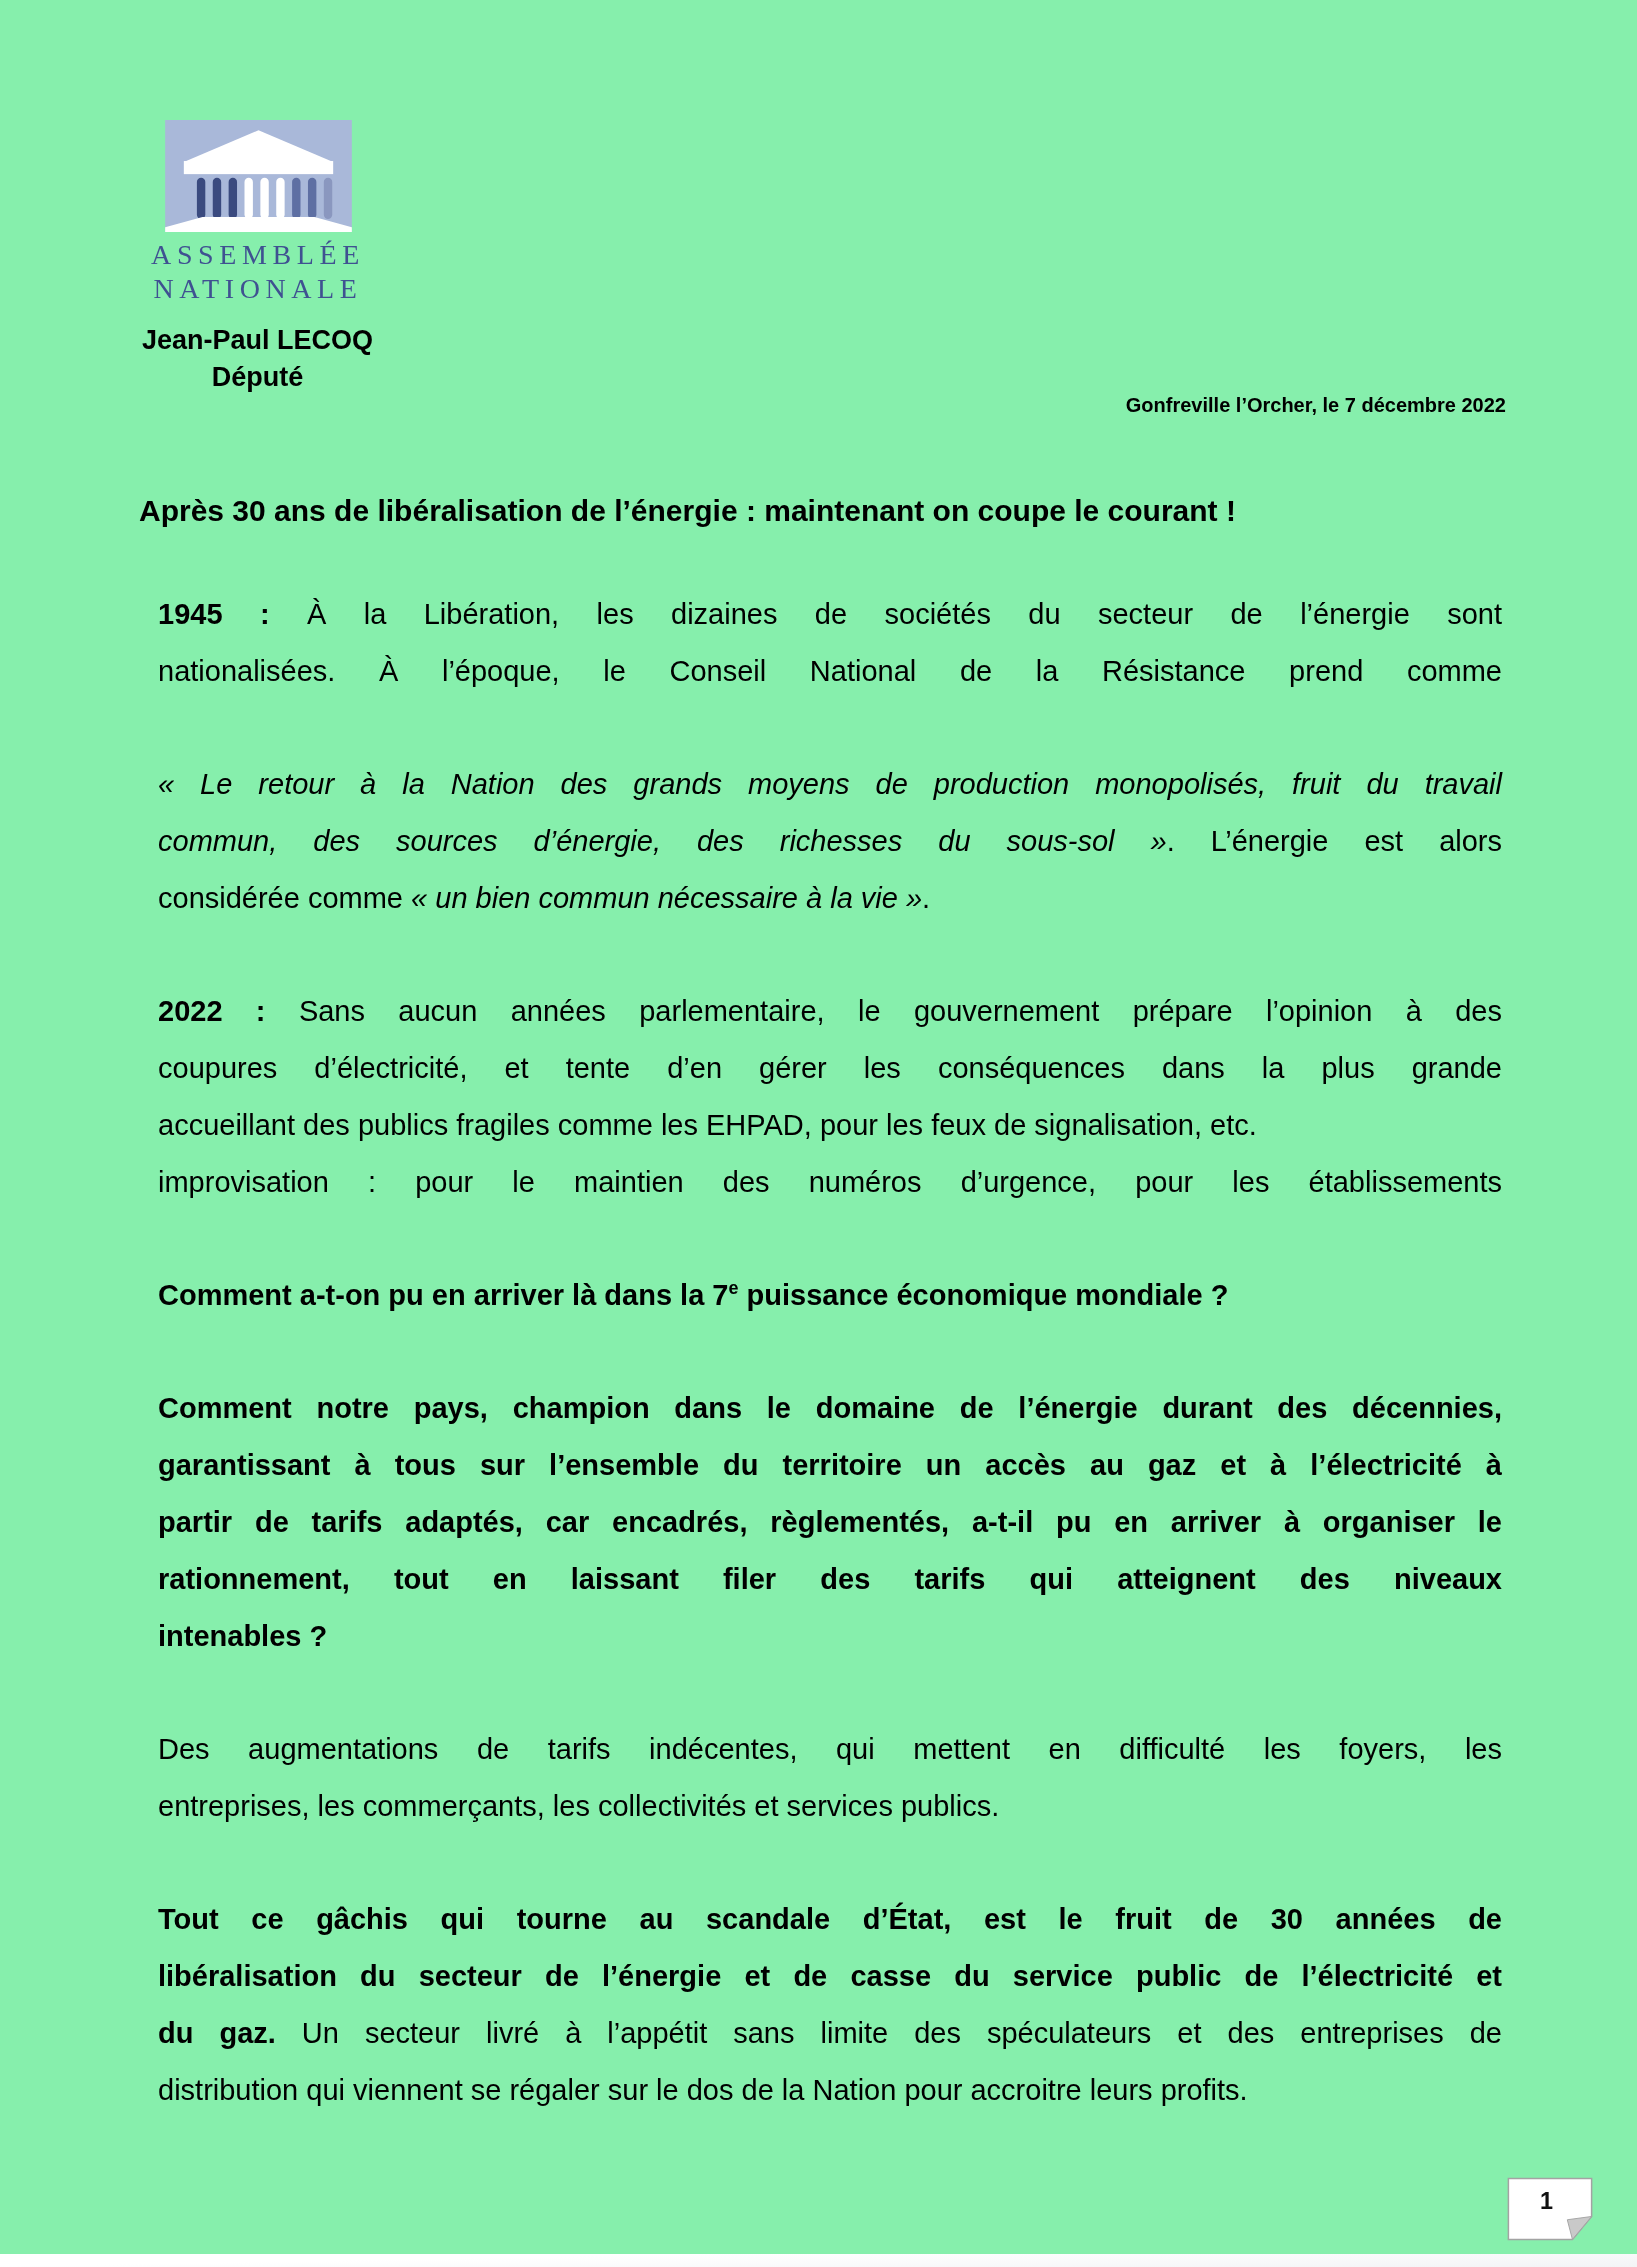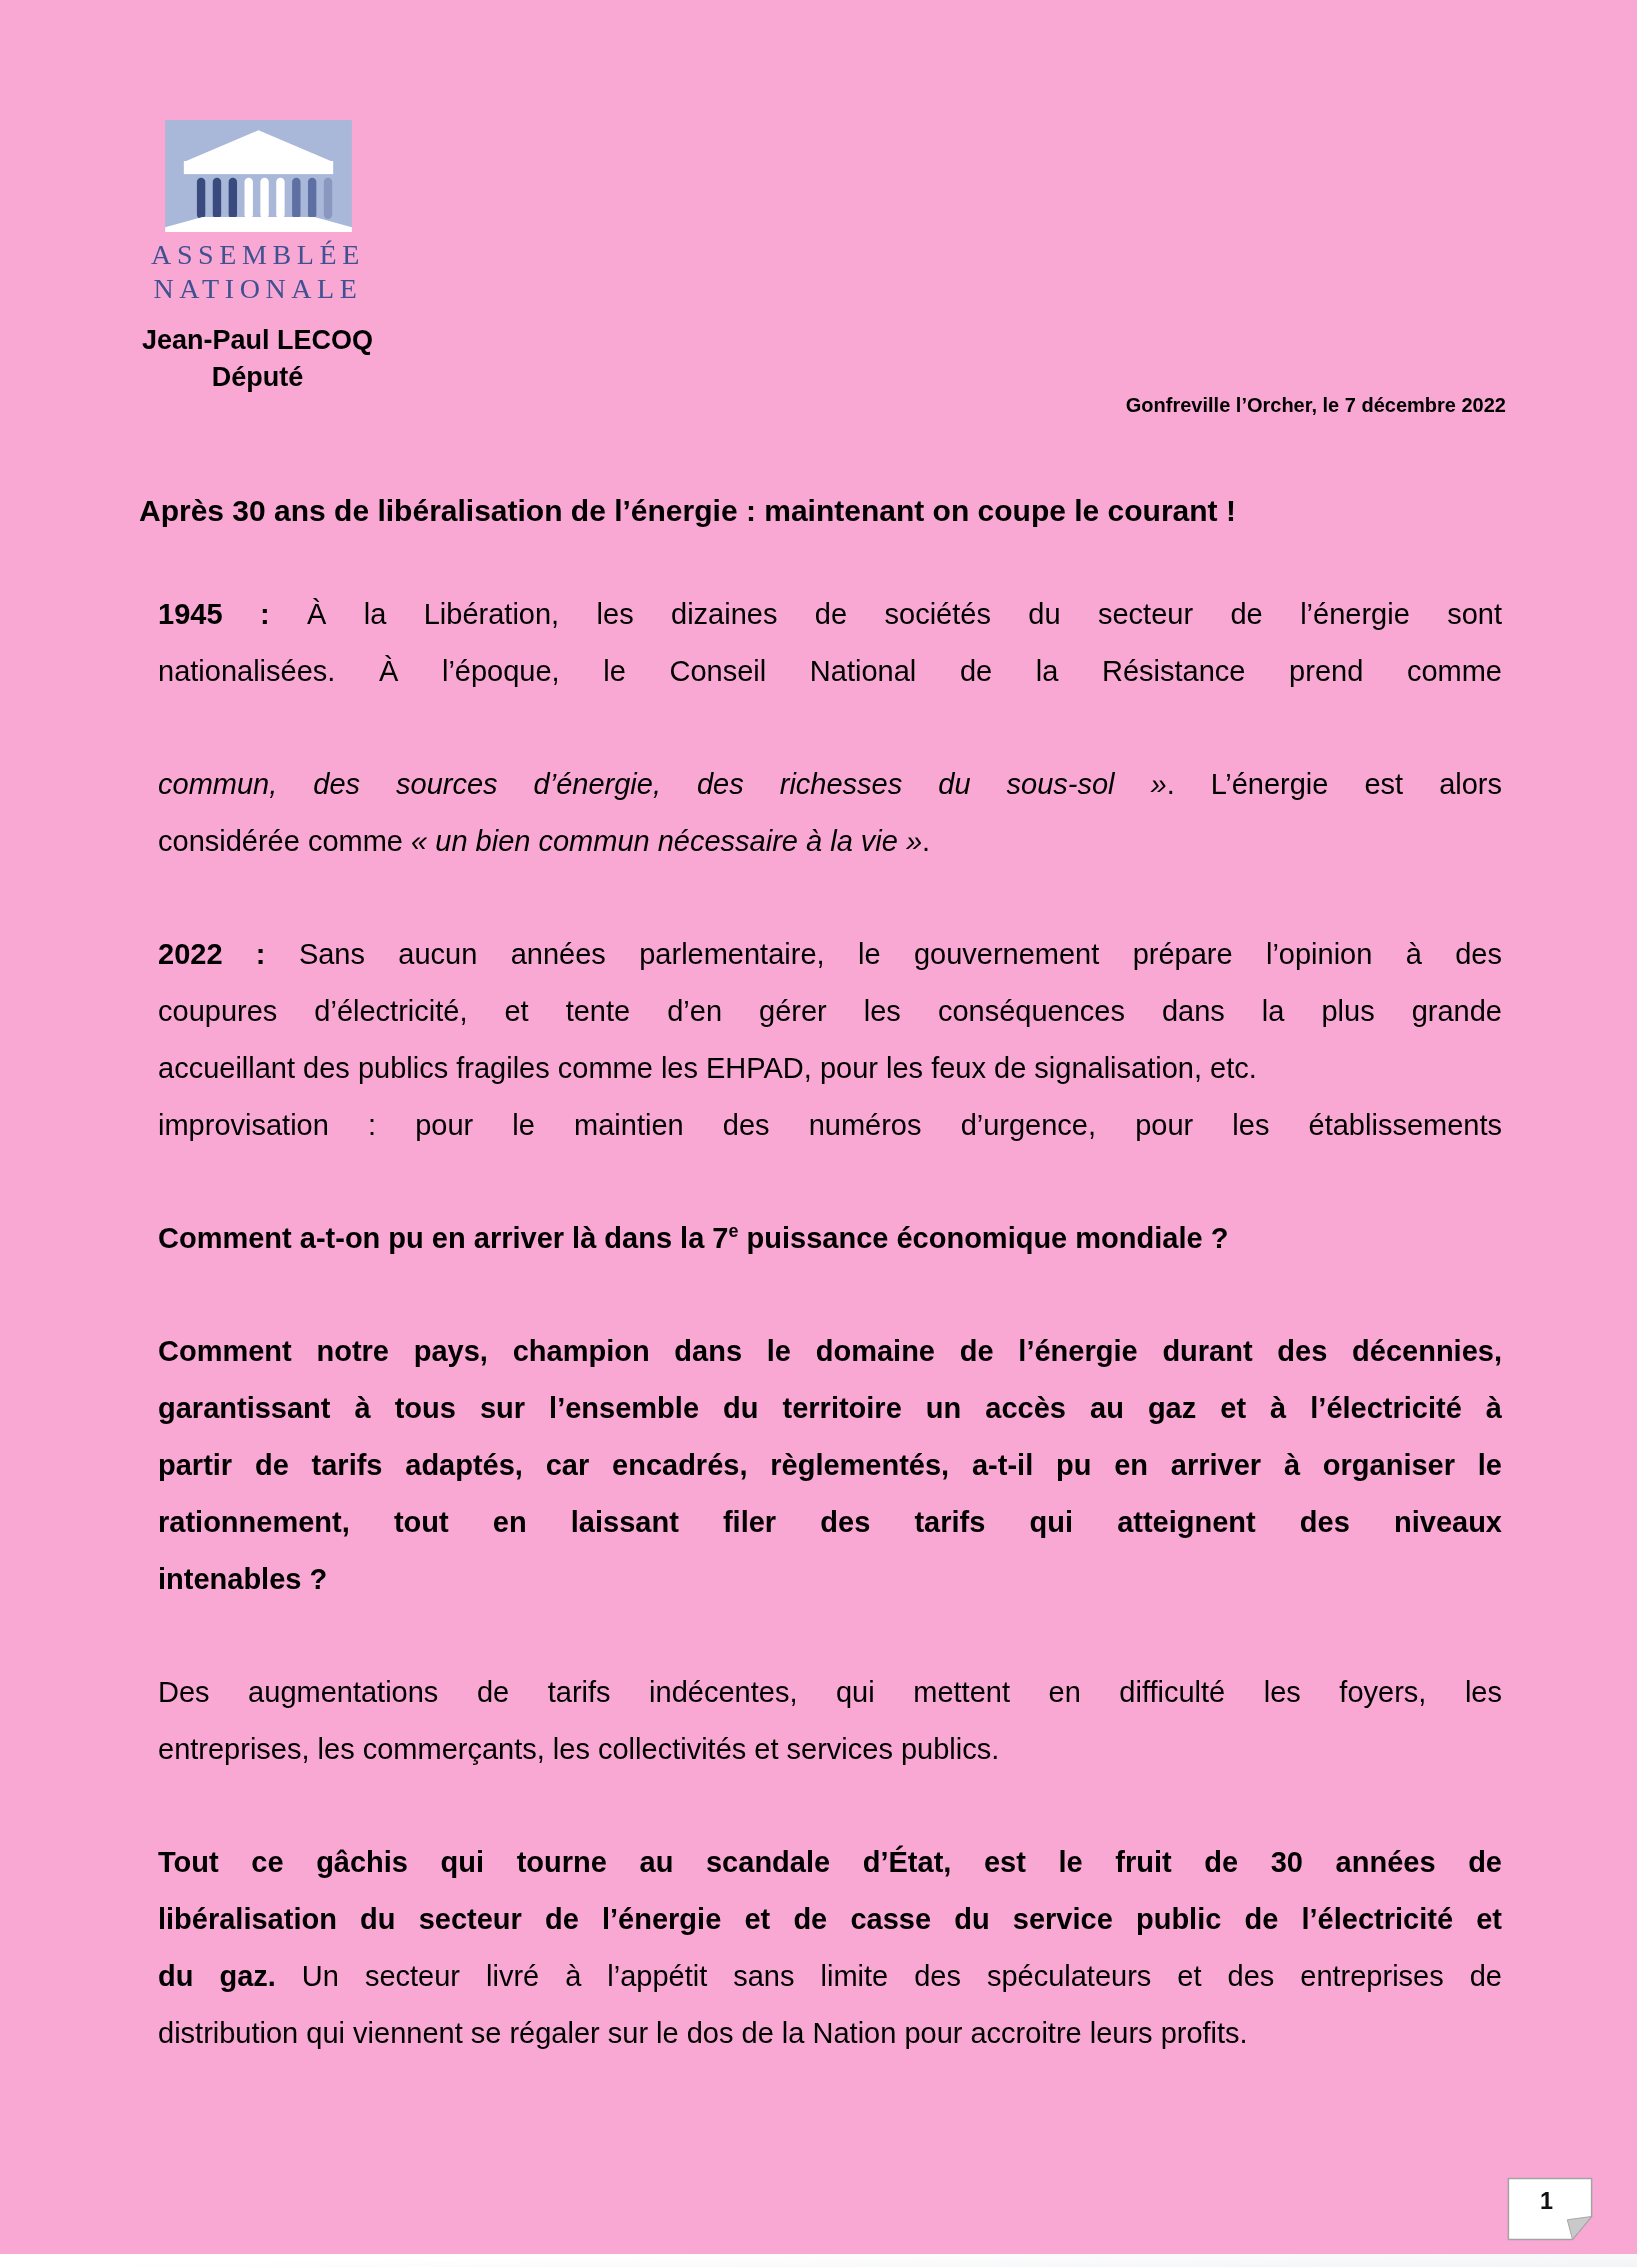--- a/index.html
+++ b/index.html
@@ -1,21 +1,21 @@
 <!DOCTYPE html>
 <html lang="fr" style="font-size:15px"><head>
 <meta charset="utf-8">
 <style>
   html, body { margin: 0; padding: 0; background: #e8e8e8; }
   .page {
     position: relative;
     width: 1638px;
     height: 2267px;
     margin: 0 auto;
-    background: #f9a8d4;
+    background: #86efac;
     overflow: hidden;
     font-family: "Liberation Sans", "DejaVu Sans", sans-serif;
     color: #000;
   }
 
   
   .logo-block { position: absolute; left: 108px; top: 120px; width: 300px; }
   .logo-square { display: block; margin: 0 auto; width: 187px; height: 112px; }
   .logo-words {
     margin-top: 5.6px;
@@ -106,20 +106,21 @@
   <div class="dateline">Gonfreville l’Orcher, le 7 décembre 2022</div>
 
   <div class="doc-title">Après 30 ans de libéralisation de l’énergie : maintenant on coupe le courant !</div>
 
   <div class="body-text">
       <div class="para">
         <div class="line"><span class="run b">1945 :</span><span class="run r"> À la Libération, les dizaines de sociétés du secteur de l’énergie sont</span></div>
         <div class="line"><span class="run r">nationalisées. À l’époque, le Conseil National de la Résistance prend comme</span></div>
       </div>
       <div class="para">
+        <div class="line"><span class="run i">« Le retour à la Nation des grands moyens de production monopolisés, fruit du travail</span></div>
         <div class="line"><span class="run i">commun, des sources d’énergie, des richesses du sous-sol »</span><span class="run r">. L’énergie est alors</span></div>
         <div class="line last"><span class="run r">considérée comme </span><span class="run i">« un bien commun nécessaire à la vie »</span><span class="run r">.</span></div>
       </div>
       <div class="para">
         <div class="line"><span class="run b">2022 :</span><span class="run r"> Sans aucun années parlementaire, le gouvernement prépare l’opinion à des</span></div>
         <div class="line"><span class="run r">coupures d’électricité, et tente d’en gérer les conséquences dans la plus grande</span></div>
         <div class="line last"><span class="run r">accueillant des publics fragiles comme les EHPAD, pour les feux de signalisation, etc.</span></div>
         <div class="line"><span class="run r">improvisation : pour le maintien des numéros d’urgence, pour les établissements</span></div>
       </div>
       <div class="para">

